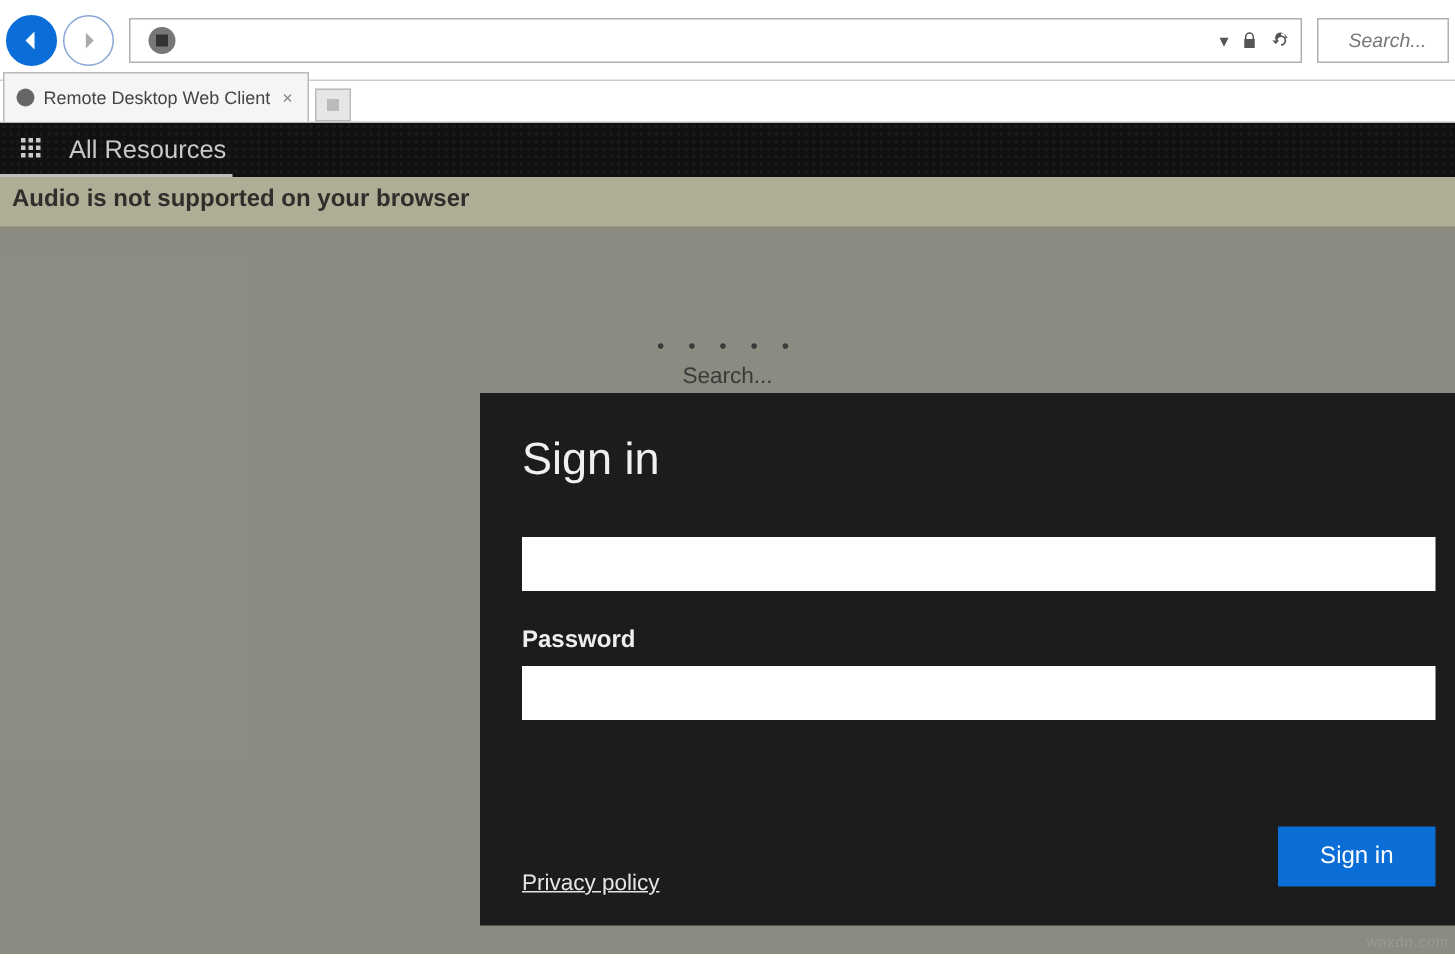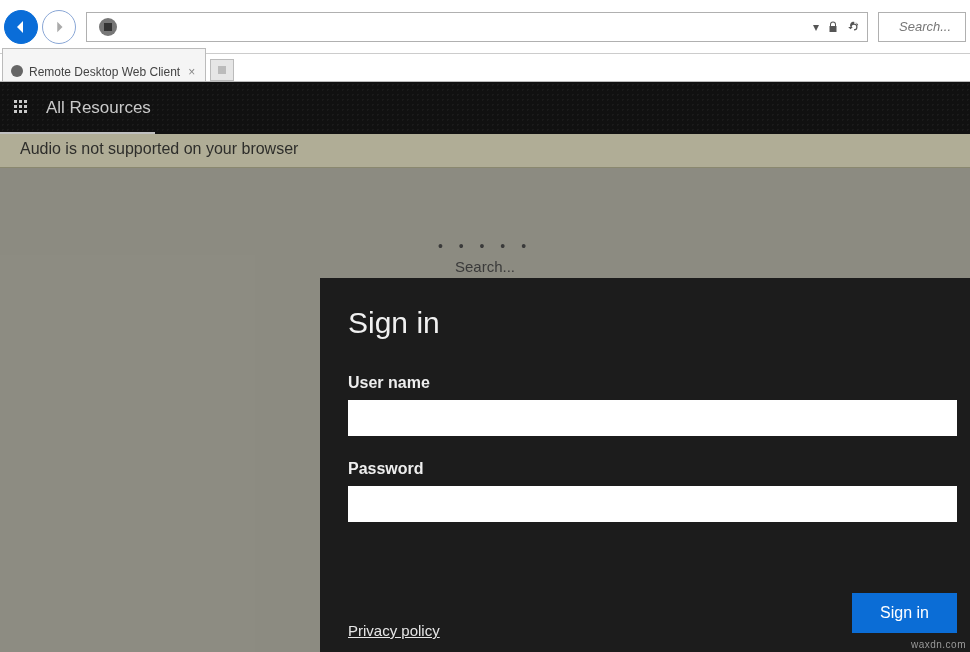--- a/index.html
+++ b/index.html
@@ -13,34 +13,34 @@
     .nav-back svg { fill:#fff; }
     .nav-fwd svg { fill:#aaa; }
     .stop-icon { width: 18px; height:18px; border-radius:50%; background:#777; display:flex; align-items:center; justify-content:center; margin-left:6px; }
     .stop-icon::after{ content:""; width:8px;height:8px;background:#333; }
     .address-bar { flex:1; height: 30px; border:1px solid #b0b0b0; margin: 0 6px; display:flex; align-items:center; padding:0 6px; gap:6px; }
     .addr-right { display:flex; align-items:center; gap:8px; color:#555; font-size:12px; }
     .search-box { width: 88px; height:30px; border:1px solid #b0b0b0; padding:0 20px; font-size:13px; color:#777; display:flex; align-items:center; font-style:italic;}
 
     
     .tabs { height: 28px; background:#fff; border-bottom:1px solid #bbb; display:flex; align-items:flex-end; padding-left:2px; }
-    .tab { height:26px; border:1px solid #bbb; border-bottom:none; background:#f5f5f5; display:flex; padding:16px 8px; font-size:12px; color:#444; gap:6px; }
+    .tab { height:26px; border:1px solid #bbb; border-bottom:none; background:#f5f5f5; display:flex; align-items:center; padding:16px 8px; font-size:12px; color:#444; gap:6px; }
     .tab .fav { width:12px;height:12px; border-radius:50%; background:#666; }
     .tab .close { color:#888; cursor:pointer; padding:0 2px; }
     .newtab { width:24px; height:22px; border:1px solid #bbb; margin-left:4px; background:#e6e6e6; display:flex; align-items:center; justify-content:center; }
     .newtab::after{content:""; width:8px;height:8px;background:#bbb;}
 
     
-    .app-toolbar { height: 52px; background: radial-gradient(#1b1b1b 1px, #111 1px); background-size: 5px 5px; background-color:#141414; display:flex; align-items:center; padding:0 14px; gap:16px; color:#c9c9c9; font-size:17px; }
+    .app-toolbar { height: 36px; background: radial-gradient(#1b1b1b 1px, #111 1px); background-size: 5px 5px; background-color:#141414; display:flex; align-items:center; padding:0 14px; gap:16px; color:#c9c9c9; font-size:17px; }
     .app-toolbar .grid-icon { width:16px; height:16px; display:grid; grid-template-columns:repeat(3,3px); grid-template-rows:repeat(3,3px); gap:2px; }
     .app-toolbar .grid-icon span{ background:#c9c9c9; }
     .app-toolbar .label { }
 
     
-    .warning { height: 34px; background:#b0ad96; color:#2e2e2b; font-size:16px; padding:6px 20px; border-bottom:1px solid #8a886f;}
+    .warning { height: 34px; background:#b0ad96; color:#2e2e2b; font-size:16px; padding:6px 8px; border-bottom:1px solid #8a886f;font-weight:bold;}
 
     
     .content { position:relative; height: calc(652px - 54px - 28px - 52px - 34px); background:#96948a; }
     .overlay { position:absolute; inset:0; background: rgba(120,120,110,0.3); }
 
     .loading-wrap { position:absolute; left:50%; top:70px; transform:translateX(-50%); text-align:center; color:#3a3a3a; font-size:15px; }
     .dots { letter-spacing:6px; font-size:14px; margin-bottom:4px; }
 
     .signin-dialog { position:absolute; left:320px; top:110px; width:650px; background:#1c1c1c; color:#eaeaea; padding:28px 13px 20px 28px; box-shadow:0 0 0 rgba(0,0,0,0); }
     .signin-dialog h1 { font-weight:300; font-size:30px; margin-bottom:34px; color:#f0f0f0;}
@@ -117,21 +117,20 @@
   <div class="overlay"></div>
 
   <div class="loading-wrap">
     <div class="dots">• • • • •</div>
     <div>Search...</div>
   </div>
 
   <div class="signin-dialog">
     <h1>Sign in</h1>
 
-    <div class="field-label">User name</div>
     <input class="text-input" type="text" autofocus="" value="" style="">
 
     <div class="field-label">Password</div>
     <input class="text-input" type="password" value="" style="">
 
     <div class="dialog-footer">
       <a class="privacy">Privacy policy</a>
       <button class="signin-btn">Sign in</button>
     </div>
   </div>

